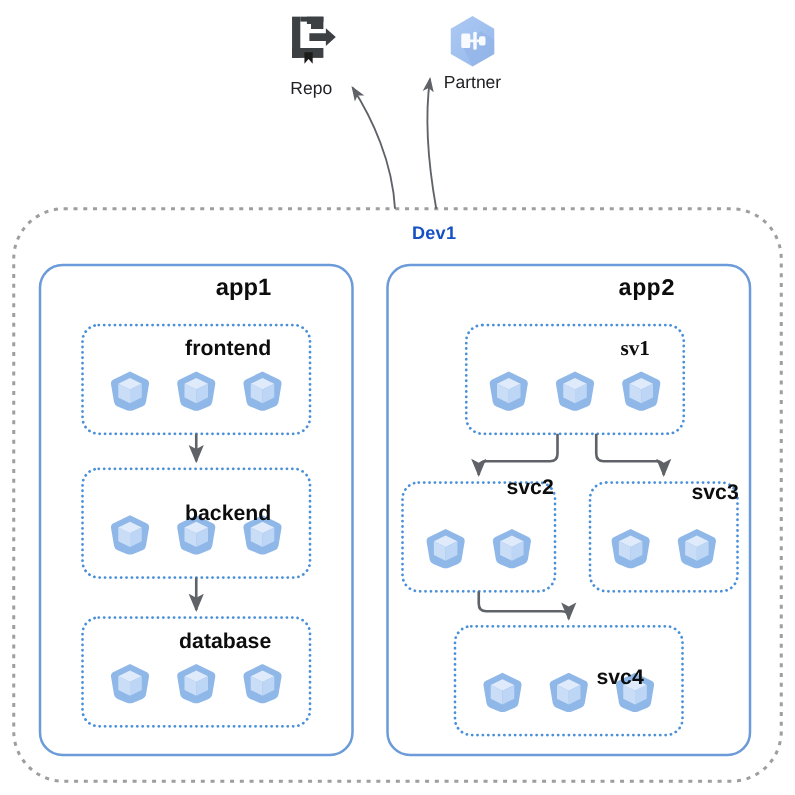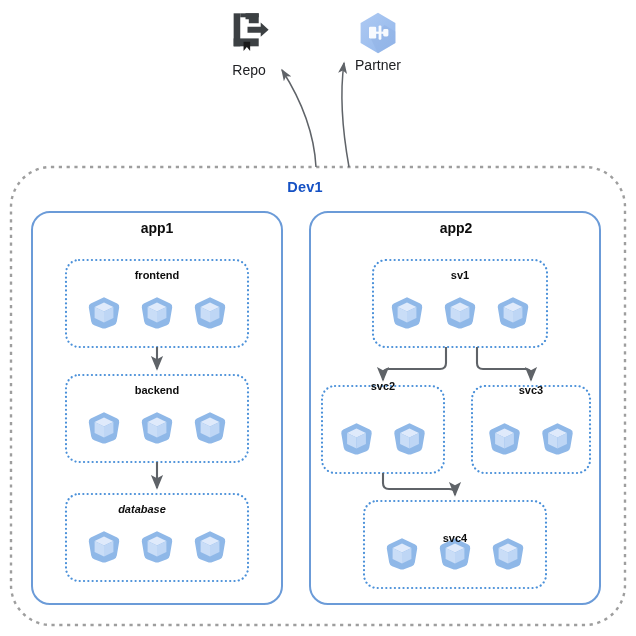--- a/index.html
+++ b/index.html
@@ -15,42 +15,42 @@
     overflow: hidden;
   }
   #canvas {
     position: absolute;
     left: 0; top: 0;
     width: 636px;
     height: 636px;
   }
   .lbl {
     position: absolute;
-    text-align: center;
+    text-align: right;
     white-space: nowrap;
     color: #1a1a1a;
   }
   .lbl-ext {
     font-size: 14px;
     font-weight: 400;
     color: #202124;
   }
   .lbl-env {
     font-size: 14.5px;
     font-weight: bold;
     color: #1551c4;
     letter-spacing: 0.2px;
   }
   .lbl-app {
-    font-size: 14px;
+    font-size: 19px;
     font-weight: bold;
     color: #0d0d0d;
   }
   .lbl-svc {
-    font-size: 11px;
+    font-size: 17px;
     font-weight: bold;
     color: #0d0d0d;
   }
 </style>
 </head>
 <body>
 
 <svg id="canvas" viewBox="0 0 636 636">
   <defs>
     <marker id="arrowhead" markerWidth="8" markerHeight="8" refX="6.2" refY="3.2" orient="auto" markerUnits="strokeWidth">
@@ -241,22 +241,22 @@
     <rect x="23.2" y="19.6" width="2.6" height="2.2" fill="#ffffff" opacity="0.92"></rect>
   </g>
 </svg>
 
 <div class="lbl lbl-ext" style="left:0;top:62px;width:498px;text-align:center;">Repo</div>
 <div class="lbl lbl-ext" style="left:318px;top:57px;width:120px;text-align:center;">Partner</div>
 
 <div class="lbl lbl-env" style="left:245px;top:179px;width:120px;">Dev1</div>
 
 <div class="lbl lbl-app" style="left:97px;top:220px;width:120px;">app1</div>
-<div class="lbl lbl-app" style="left:396px;top:220px;width:120px;">app2</div>
+<div class="lbl lbl-app" style="left:420px;top:220px;width:120px;font-family:Liberation Mono, monospace;">app2</div>
 
 <div class="lbl lbl-svc" style="left:97px;top:269px;width:120px;">frontend</div>
-<div class="lbl lbl-svc" style="left:97px;top:384px;width:120px;">backend</div>
-<div class="lbl lbl-svc" style="left:82px;top:503px;width:120px;font-style:italic;">database</div>
-
-<div class="lbl lbl-svc" style="left:400px;top:269px;width:120px;">sv1</div>
+<div class="lbl lbl-svc" style="left:97px;top:401px;width:120px;">backend</div>
+<div class="lbl lbl-svc" style="left:97px;top:503px;width:120px;">database</div>
+
+<div class="lbl lbl-svc" style="left:400px;top:269px;width:120px;font-family:Liberation Serif, serif;">sv1</div>
 <div class="lbl lbl-svc" style="left:323px;top:380px;width:120px;">svc2</div>
 <div class="lbl lbl-svc" style="left:471px;top:384px;width:120px;">svc3</div>
 <div class="lbl lbl-svc" style="left:395px;top:532px;width:120px;">svc4</div>
 
 </body></html>

